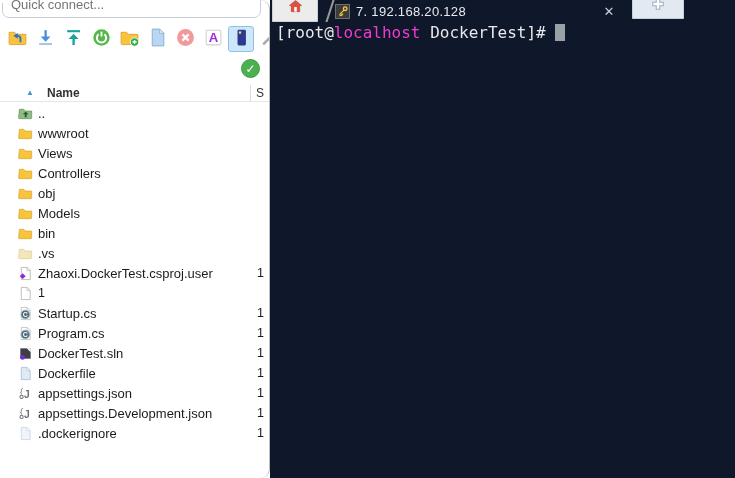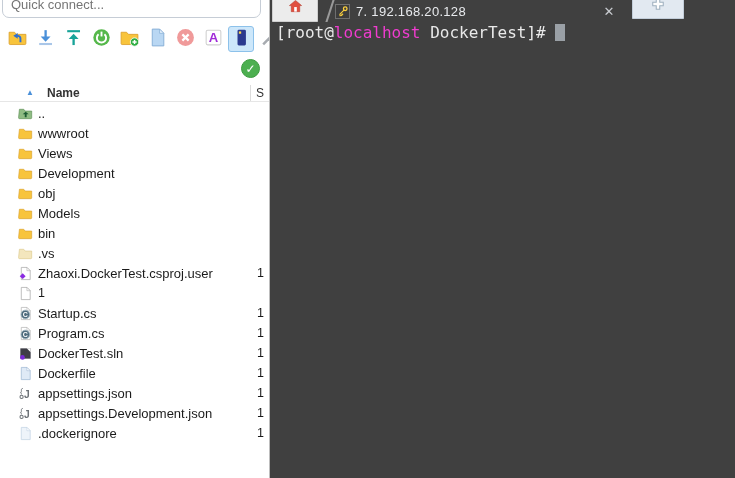--- a/index.html
+++ b/index.html
@@ -2,21 +2,21 @@
 <html><head>
 <meta charset="utf-8">
 <style>
   * { margin:0; padding:0; box-sizing:border-box; }
   html,body { background:#fff; }
   .app { position:relative; width:735px; height:478px; overflow:hidden;
          font-family:"Liberation Sans", sans-serif; background:#fff; }
 
   
   .file-panel { position:absolute; left:0; top:0; width:270px; height:478px;
-                background:#fff; border-right:1px solid #bdbdbd; overflow:hidden; }
+                background:#fff; border-right:1px solid #bdbdbd; overflow:hidden;border-radius:9px; }
   .qc-input { position:absolute; left:2px; top:-9px; width:259px; height:27px;
               border:1px solid #c6cdd6; border-radius:7px; padding:0 8px;
               font:13px "Liberation Sans", sans-serif; color:#8f969e; outline:none; background:#fff; }
   .toolbar { position:absolute; left:4px; top:26px; height:28px; display:flex; gap:2px; }
   .tbtn { width:26px; height:26px; display:flex; align-items:center; justify-content:center;
           border:1px solid transparent; border-radius:3px; flex:0 0 26px; }
   .tbtn.sel { background:#cde7fa; border-color:#8cc1ea; }
   .tbtn svg { width:21px; height:21px; }
 
   .path-bar { position:absolute; left:2px; top:56px; width:252px; height:25px;
@@ -37,21 +37,21 @@
   .hdr-size { position:absolute; left:256px; top:1px; }
 
   .file-list { position:absolute; left:0; top:103px; width:270px; }
   .frow { height:20px; display:flex; align-items:center; padding-left:18px; cursor:default; }
   .ficon { width:15px; height:15px; margin-right:5px; flex:0 0 15px; }
   .ficon svg { width:15px; height:15px; display:block; }
   .fname { font-size:13px; color:#1b1b1b; white-space:nowrap; overflow:hidden; flex:1; }
   .fsize { flex:0 0 13px; font-size:12.5px; color:#1b1b1b; white-space:nowrap; }
 
   
-  .terminal { position:absolute; left:270px; top:0; width:465px; height:478px; background:#404040; }
+  .terminal { position:absolute; left:270px; top:0; width:465px; height:478px; background:#0f172a; }
   .tabbar { position:absolute; left:0; top:0; width:465px; height:22px; overflow:hidden; }
   .tab-home { position:absolute; left:2px; top:-7px; width:46px; height:29px;
               background:#ececec; border:1px solid #cfcfcf; border-radius:7px 7px 0 0;
               display:flex; align-items:flex-end; justify-content:center; padding-bottom:3px; }
   .tab-sep { position:absolute; left:59px; top:-5px; width:2px; height:32px;
              background:#9a9a9a; transform:rotate(18deg); }
   .tab-active { position:absolute; left:62px; top:0; width:300px; height:22px;
                 display:flex; align-items:center; color:#e8eaed; }
   .key-badge { width:15px; height:15px; background:#3c3c3c; border:1px solid #6f6f6f;
                margin-left:3px; display:flex; align-items:center; justify-content:center; }
@@ -183,21 +183,21 @@
           </span>
           <span class="fname">Views</span>
           <span class="fsize"></span>
         </div>
         <div class="frow">
           <span class="ficon">
             <svg viewBox="0 0 16 16">
               <path d="M1.5 3.5h4.6l1.6 1.9h6.9v7.1a1 1 0 0 1-1 1h-12a1 1 0 0 1-1-1z" fill="#f8c43c" stroke="#d9a02c" stroke-width=".7"></path>
             </svg>
           </span>
-          <span class="fname">Development</span>
+          <span class="fname">Controllers</span>
           <span class="fsize"></span>
         </div>
         <div class="frow">
           <span class="ficon">
             <svg viewBox="0 0 16 16">
               <path d="M1.5 3.5h4.6l1.6 1.9h6.9v7.1a1 1 0 0 1-1 1h-12a1 1 0 0 1-1-1z" fill="#f8c43c" stroke="#d9a02c" stroke-width=".7"></path>
             </svg>
           </span>
           <span class="fname">obj</span>
           <span class="fsize"></span>

